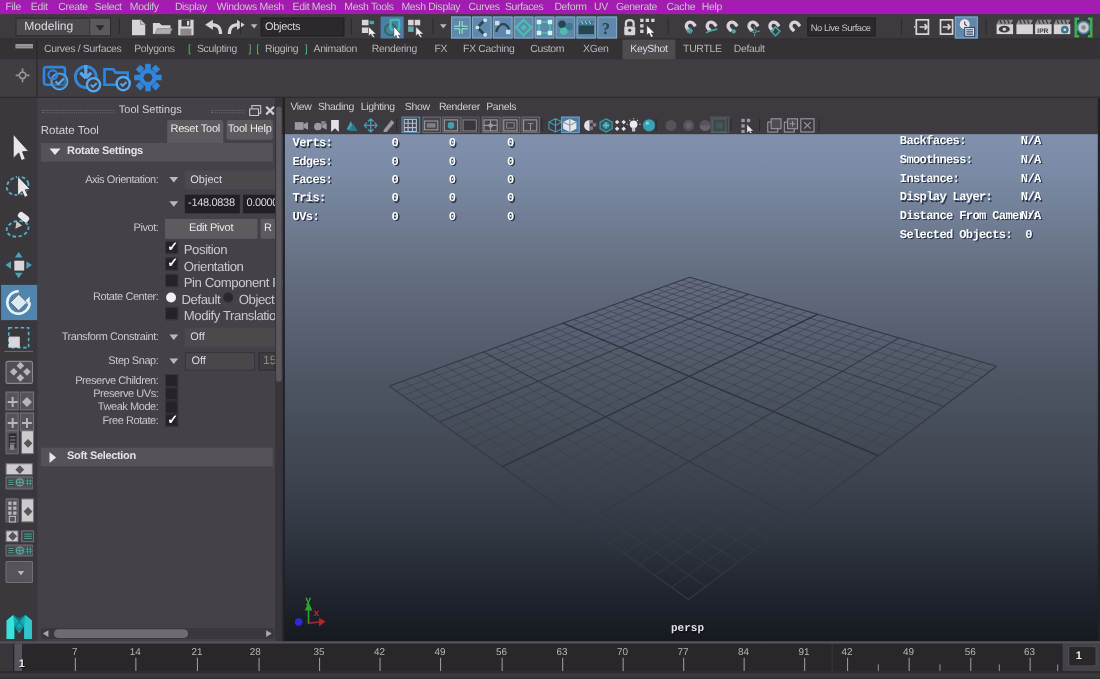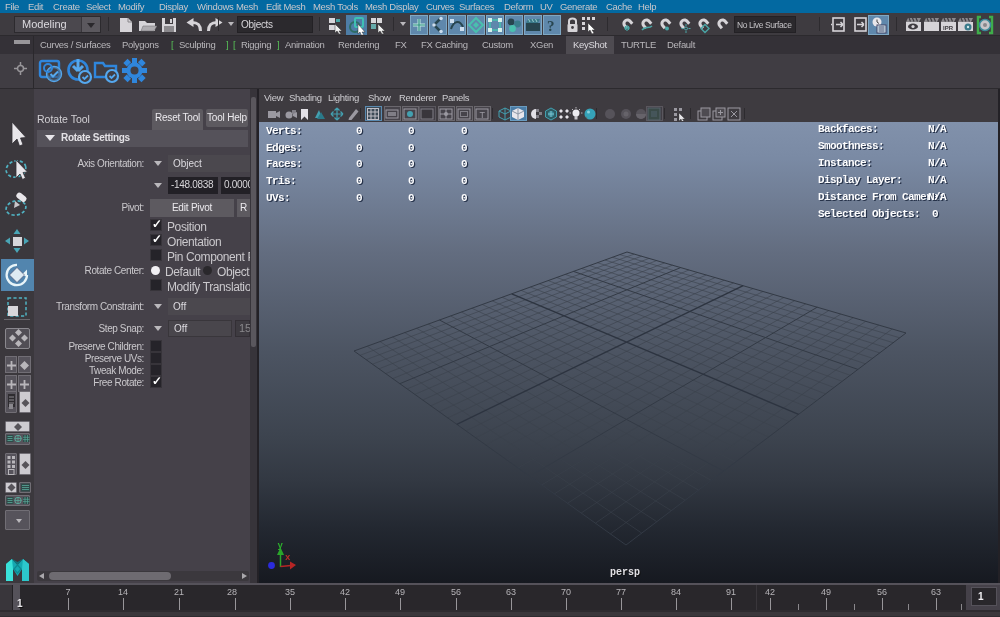--- a/index.html
+++ b/index.html
@@ -11,21 +11,21 @@
 .chk.on:after{content:"\2713";position:absolute;left:1px;top:-3px;color:#fff;font-size:12px;font-weight:bold}
 .lbl{position:absolute;color:#cac8cc;white-space:nowrap;font-size:12px;letter-spacing:-0.4px}
 .rlbl{position:absolute;color:#cac8cc;white-space:nowrap;text-align:right;font-size:10px;letter-spacing:-0.4px}
 .hdr{position:absolute;left:3px;right:2px;height:17px;background:#55525a;color:#e4e2e6;font-weight:bold;font-size:10px;letter-spacing:-0.3px}
 .hdr .tri{position:absolute;left:8px;top:5px;width:0;height:0}
 .btn{position:absolute;background:#5d5a60;color:#eceaee;text-align:center;border-radius:2px;font-size:10px;letter-spacing:-0.2px}
 .fld{position:absolute;background:#222026;color:#d8d6da;padding-left:3px;font-size:10px;letter-spacing:-0.3px;white-space:nowrap;overflow:hidden}
 .darr{position:absolute;width:0;height:0;border-left:4px solid transparent;border-right:4px solid transparent;border-top:5px solid #bab8bc}
 </style></head><body>
 
-<div class="abs" style="left:0;top:0;width:1000px;height:13px;background:#0369a1;color:#c9c7cb;font-size:9.5px;letter-spacing:-0.3px">
+<div class="abs" style="left:0;top:0;width:1000px;height:13px;background:#a21caf;color:#c9c7cb;font-size:9.5px;letter-spacing:-0.3px">
 <span class="abs" style="left:5px;top:1px">File</span>
 <span class="abs" style="left:28px;top:1px">Edit</span>
 <span class="abs" style="left:53px;top:1px">Create</span>
 <span class="abs" style="left:86px;top:1px">Select</span>
 <span class="abs" style="left:118px;top:1px">Modify</span>
 <span class="abs" style="left:159px;top:1px">Display</span>
 <span class="abs" style="left:197px;top:1px">Windows</span>
 <span class="abs" style="left:236px;top:1px">Mesh</span>
 <span class="abs" style="left:266px;top:1px">Edit Mesh</span>
 <span class="abs" style="left:313px;top:1px">Mesh Tools</span>
@@ -439,20 +439,32 @@
         <path d="M17 3.3 L23.5 3.3 M17 5.6 L23.5 5.6 M19 1 L19 8 M21.5 1 L21.5 8" stroke="#5aa89a" stroke-width="0.7"></path>
       </svg>
     </div>
     <div class="abs" style="left:4.5px;top:421px;width:25.5px;height:20px;background:#56535b;border:1px solid #716e75;border-radius:1px">
       <div class="darr" style="left:10px;top:8px;border-left-width:3px;border-right-width:3px;border-top-width:4px"></div>
     </div>
 </div>
 
 <div class="abs" id="panel" style="left:34px;top:89px;width:216px;height:494px;background:#454149">
 
+<div class="abs" style="left:0;top:5px;width:216px;height:14px">
+  <div class="abs" style="left:4px;top:6px;width:66px;height:3px;border-top:1px dotted #6a676d;border-bottom:1px dotted #6a676d"></div>
+  <span class="abs" style="left:74px;top:1px;color:#d2d0d4;font-size:10px">Tool Settings</span>
+  <div class="abs" style="left:158px;top:6px;width:30px;height:3px;border-top:1px dotted #6a676d;border-bottom:1px dotted #6a676d"></div>
+  <svg class="abs" style="left:192px;top:1px" width="12" height="11">
+        <rect x="3" y="1" width="8" height="7" fill="none" stroke="#c8c6ca"></rect>
+        <rect x="1" y="4" width="8" height="6" fill="#454149" stroke="#c8c6ca"></rect>
+      </svg>
+  <svg class="abs" style="left:206px;top:1px" width="11" height="11">
+        <path d="M2 2L9 9M9 2L2 9" stroke="#d0ced2" stroke-width="2"></path>
+      </svg>
+</div>
 <div class="abs" style="left:3px;top:24px;color:#d2d0d4;font-size:10.5px">Rotate Tool</div>
 <div class="btn" style="left:118px;top:20px;width:51px;height:30px;line-height:17px">Reset Tool</div>
 <div class="btn" style="left:172px;top:20px;width:42px;height:18px;line-height:17px">Tool Help</div>
 
 <div class="hdr" style="top:41px">
   <div class="tri" style="border-left:5px solid transparent;border-right:5px solid transparent;border-top:6px solid #e8e6ea"></div>
   <span style="position:absolute;left:24px;top:2px">Rotate Settings</span>
 </div>
 
 <div class="rlbl" style="left:0;width:110px;top:69px">Axis Orientation:</div>
@@ -500,20 +512,24 @@
 
 <div class="rlbl" style="left:0;width:110px;top:252px">Preserve Children:</div>
 <div class="chk" style="left:116px;top:251px"></div>
 <div class="rlbl" style="left:0;width:110px;top:264px">Preserve UVs:</div>
 <div class="chk" style="left:116px;top:263px"></div>
 <div class="rlbl" style="left:0;width:110px;top:276px">Tweak Mode:</div>
 <div class="chk" style="left:116px;top:275px"></div>
 <div class="rlbl" style="left:0;width:110px;top:288px">Free Rotate:</div>
 <div class="chk on" style="left:116px;top:287px"></div>
 
+<div class="hdr" style="top:318px">
+  <div class="tri" style="top:4px;border-top:5px solid transparent;border-bottom:5px solid transparent;border-left:6px solid #e8e6ea"></div>
+  <span style="position:absolute;left:24px;top:2px">Soft Selection</span>
+</div>
 
 <div class="abs" style="left:3px;top:482px;width:212px;height:10px;background:#3b383d;border-radius:2px">
   <div class="abs" style="left:2px;top:2px;width:0;height:0;border-top:3px solid transparent;border-bottom:3px solid transparent;border-right:5px solid #aaa8ac"></div>
   <div class="abs" style="left:12px;top:1px;width:122px;height:8px;background:#6e6b71;border-radius:4px"></div>
   <div class="abs" style="right:2px;top:2px;width:0;height:0;border-top:3px solid transparent;border-bottom:3px solid transparent;border-left:5px solid #aaa8ac"></div>
 </div>
 </div>
 
 <div class="abs" style="left:250px;top:89px;width:7px;height:494px;background:#37343a">
   <div class="abs" style="left:1px;top:8px;width:5px;height:250px;background:#5a575d;border-radius:2px"></div>

